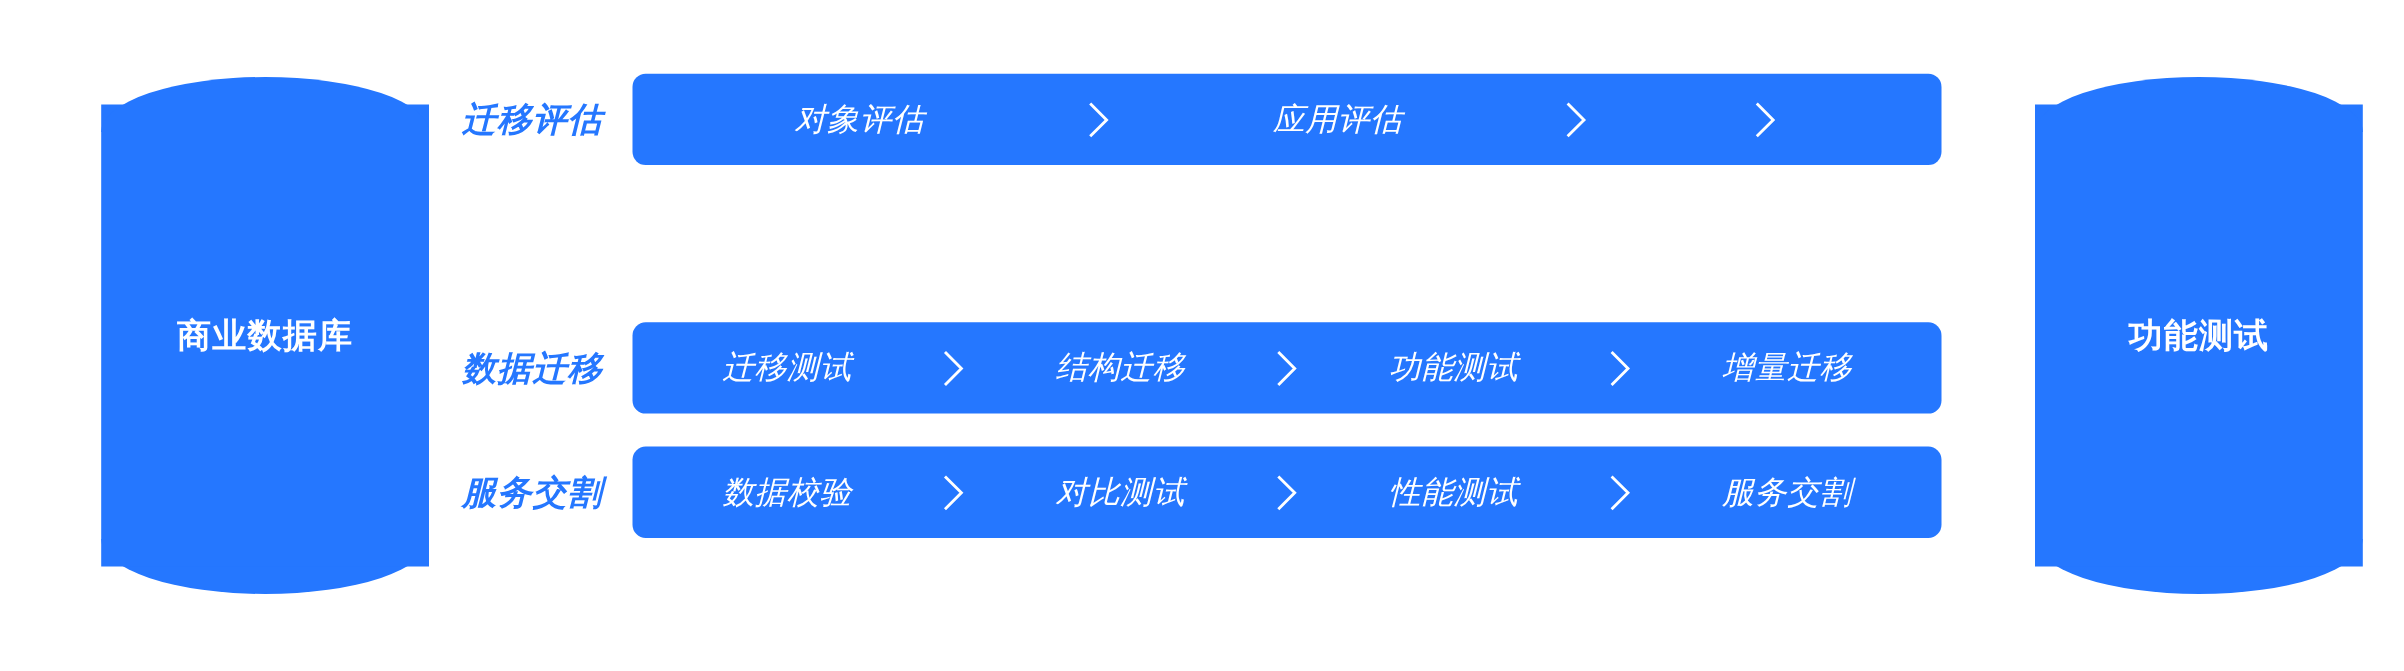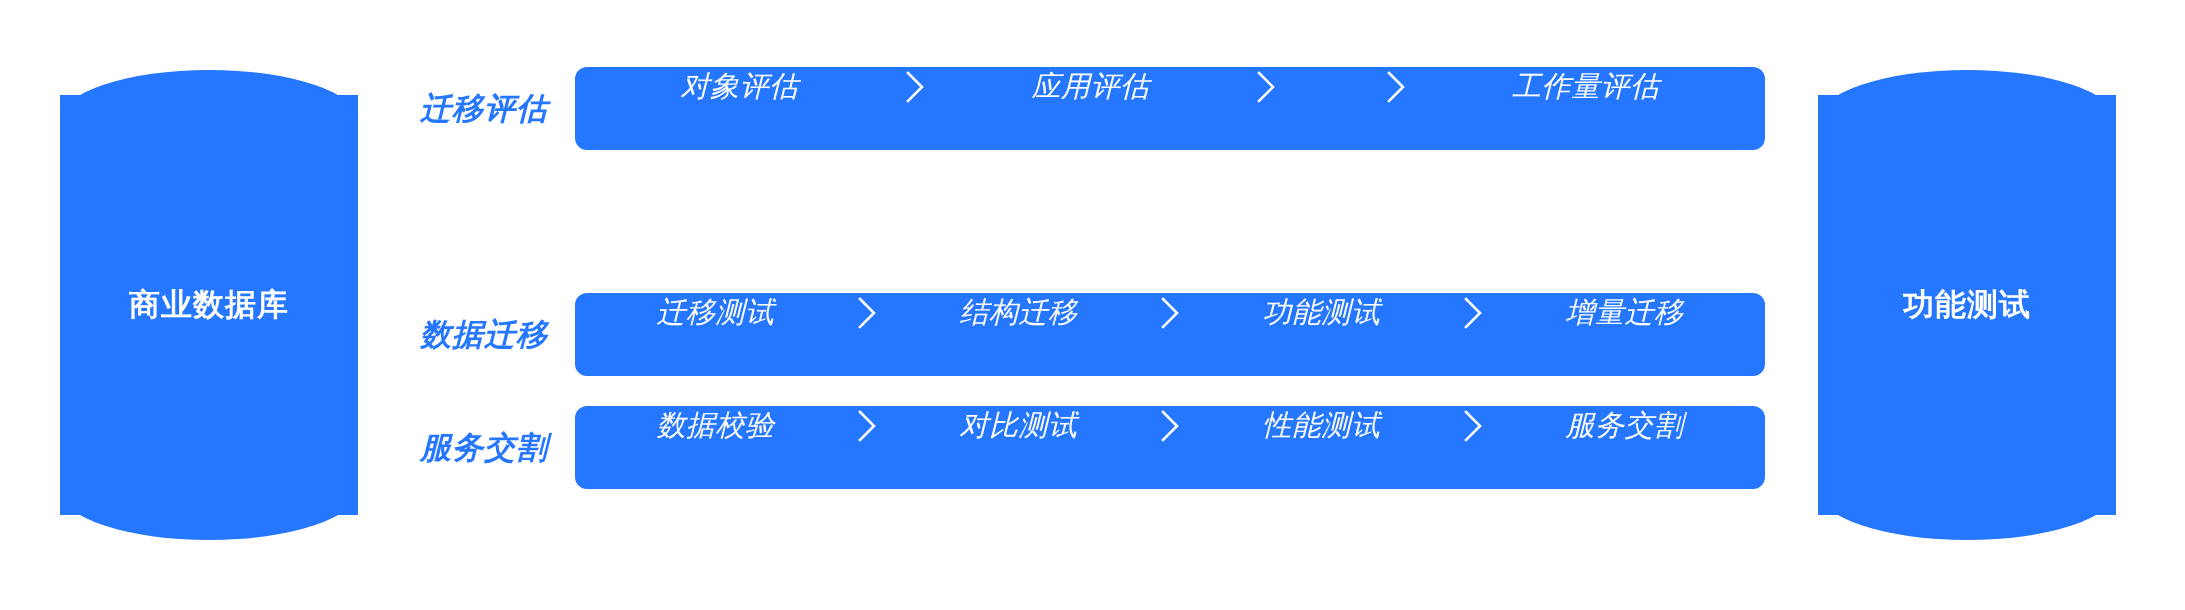--- a/index.html
+++ b/index.html
@@ -18,20 +18,21 @@
     width: 2185px;
     height: 610px;
     background: #ffffff;
   }
 
   
   .cylinder {
     position: absolute;
     width: 342px;
     height: 470px;
+    margin-left: 32px;
   }
   .cyl-left  { left: 60px;   top: 70px; }
   .cyl-right { left: 1818px; top: 70px; }
 
   .cyl-body {
     position: absolute;
     left: 0;
     top: 25px;
     width: 298px;
     height: 420px;
@@ -102,21 +103,21 @@
     letter-spacing: 1px;
     white-space: nowrap;
   }
 
   .steps-bar {
     flex: 1 1 auto;
     height: 83px;
     background: #2577FF;
     border-radius: 12px;
     display: flex;
-    align-items: flex-start;
+    align-items: center;
     justify-content: space-evenly;
     padding: 0 2px;
     box-sizing: border-box;
   }
 
   .step {
     color: #ffffff;
     font-size: 29px;
     letter-spacing: 0.5px;
     white-space: nowrap;
@@ -158,21 +159,20 @@
         <span class="chevron">
           <svg width="26" height="40" viewBox="0 0 26 40">
               <path d="M6 6 L20 20 L6 34" fill="none" stroke="#ffffff" stroke-width="2.6" stroke-linecap="square"></path>
             </svg>
         </span>
         <span class="chevron">
           <svg width="26" height="40" viewBox="0 0 26 40">
               <path d="M6 6 L20 20 L6 34" fill="none" stroke="#ffffff" stroke-width="2.6" stroke-linecap="square"></path>
             </svg>
         </span>
-        <span class="step">工作量评估</span>
       </div>
     </div>
 
 
     <div class="row row-2">
       <div class="phase-label">数据迁移</div>
       <div class="steps-bar">
         <span class="step">迁移测试</span>
         <span class="chevron">
           <svg width="26" height="40" viewBox="0 0 26 40">

